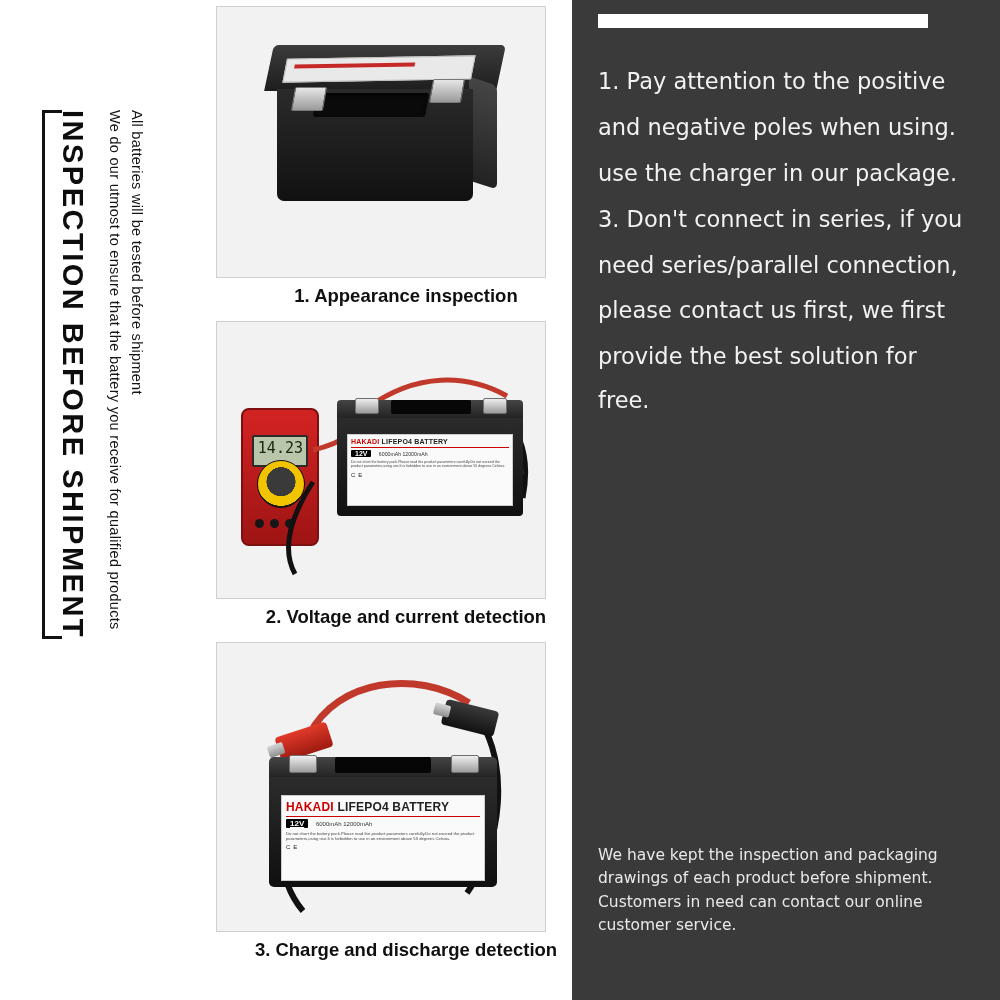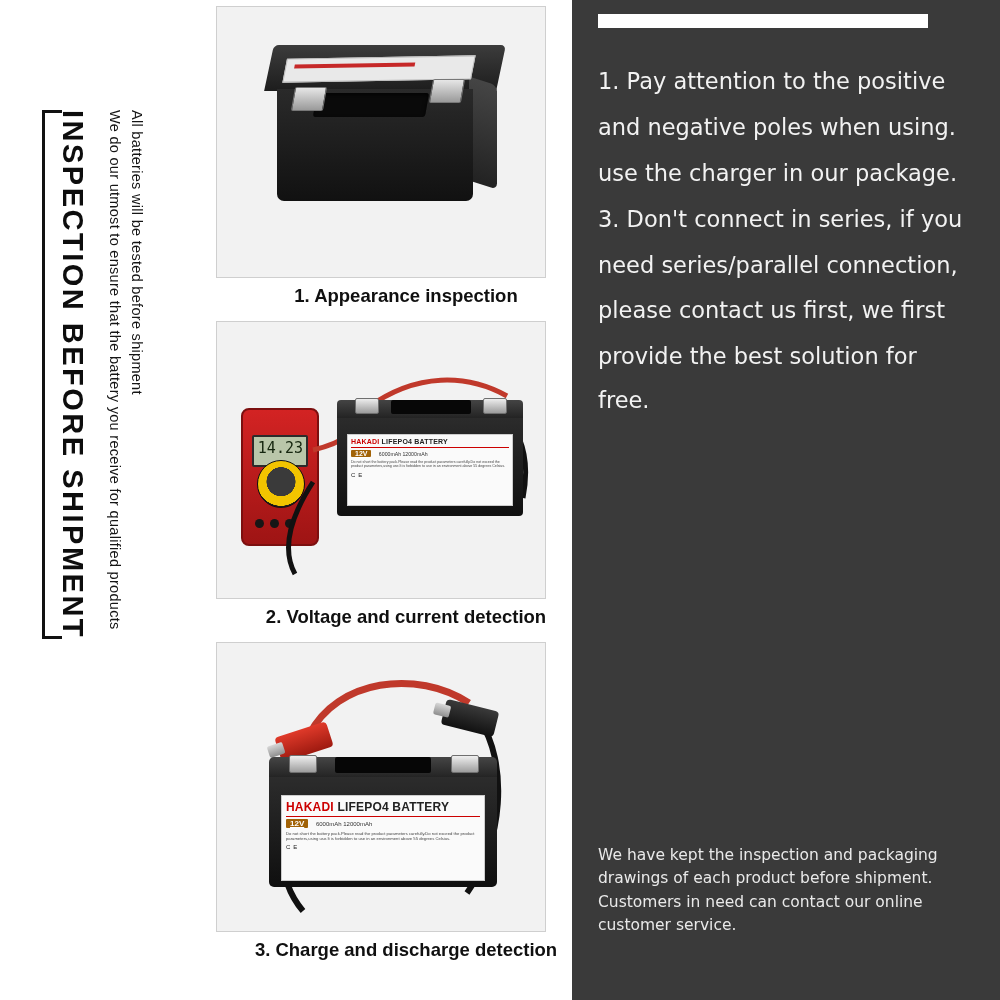--- a/index.html
+++ b/index.html
@@ -178,21 +178,21 @@
   .b2 .term.t2 { left: 146px; top: 4px; }
   .b2 .lab {
     position: absolute; left: 10px; top: 40px; width: 166px; height: 72px;
     background: #fafafa; border: 1px solid #cdcdcd; font-size: 5px; color: #222;
     padding: 3px; box-sizing: border-box; overflow: hidden;
   }
   .lab .brand { font-weight: bold; font-size: 7px; letter-spacing: .2px; }
   .lab .brand b { color: #c00; }
   .lab .rule { height: 1px; background: #c00; margin: 2px 0; }
   .lab .volt {
-    display: inline-block; background: #a16207; color: #fff; font-weight: bold;
+    display: inline-block; background: #000000; color: #fff; font-weight: bold;
     font-size: 7px; padding: 0 4px; border-radius: 1px; margin-right: 6px; text-decoration: underline;
   }
   .lab .caps { font-size: 5.2px; color: #333; }
   .lab .fine { font-size: 3.6px; line-height: 1.25; color: #444; margin-top: 3px; }
   .lab .marks { margin-top: 3px; font-size: 6px; letter-spacing: 3px; color:#222; }
 
   
   .meter {
     position: absolute; left: 24px; top: 86px; width: 74px; height: 134px;
     background: linear-gradient(180deg,#d32323,#9e1414);

